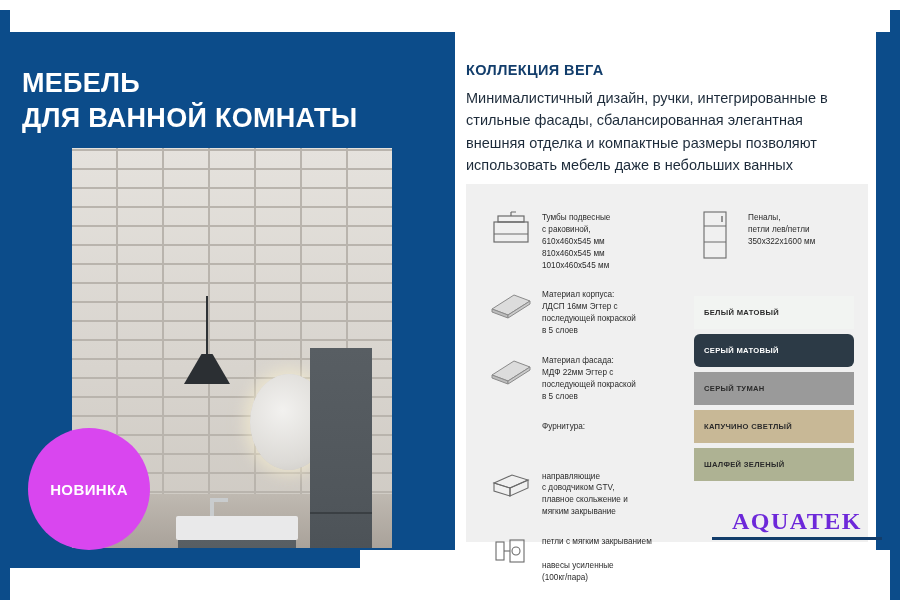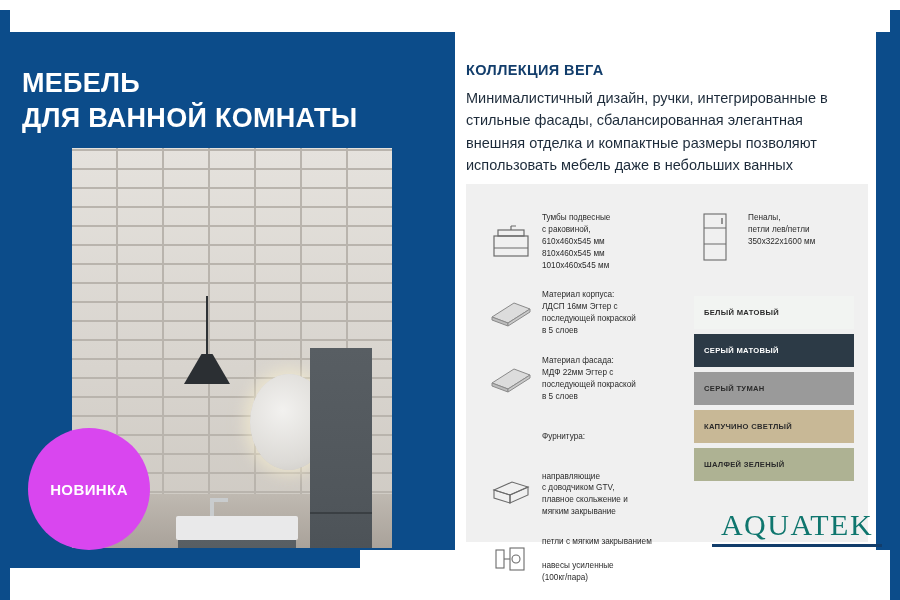--- a/index.html
+++ b/index.html
@@ -210,21 +210,21 @@
     left: 22px; top: 26px;
     width: 190px;
   }
   .spec-right {
     position: absolute;
     left: 228px; top: 26px;
     width: 160px;
   }
   .spec-row {
     display: flex;
-    align-items: center;
+    align-items: flex-start;
     margin-bottom: 16px;
   }
   .spec-icon {
     width: 46px;
     min-width: 46px;
     height: 34px;
     margin-right: 8px;
     position: relative;
   }
   .spec-text {
@@ -253,24 +253,25 @@
   }
 
   
   .logo {
     position: absolute;
     left: 712px; top: 508px;
     width: 170px;
     text-align: center;
   }
   .logo-text {
-    color: #0f766e;
+    color: #6d28d9;
     font-family: "Liberation Serif", serif;
-    font-size: 30px;
+    font-size: 24px;
     letter-spacing: 1.5px;
+    font-weight: bold;
   }
   .logo-rule {
     margin-top: 2px;
     height: 3px;
     background: #123d6b;
   }
   svg { display: block; }
 </style>
 </head>
 <body>
@@ -424,21 +425,21 @@
           <span class="nb">петли лев/петли</span>
           <span class="nb">350х322х1600 мм</span>
         </div>
       </div>
     </div>
 
     <div class="swatches">
       <div class="swatch" style="background:#f2f4f2;color:#2b2b2b;">
         <span>БЕЛЫЙ МАТОВЫЙ</span>
       </div>
-      <div class="swatch" style="background:#2c3a46;color:#ffffff;">
+      <div class="swatch" style="background:#2c3a46;color:#ffffff;border-radius:6px;">
         <span>СЕРЫЙ МАТОВЫЙ</span>
       </div>
       <div class="swatch" style="background:#9a9a9a;color:#2b2b2b;">
         <span>СЕРЫЙ ТУМАН</span>
       </div>
       <div class="swatch" style="background:#c8b896;color:#2b2b2b;">
         <span>КАПУЧИНО СВЕТЛЫЙ</span>
       </div>
       <div class="swatch" style="background:#aeb293;color:#2b2b2b;">
         <span>ШАЛФЕЙ ЗЕЛЕНЫЙ</span>

